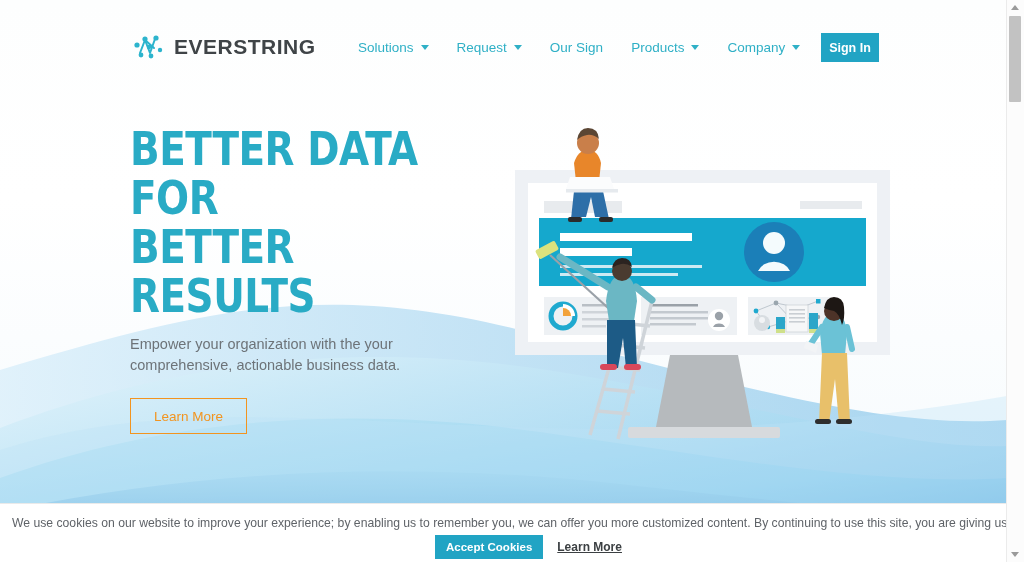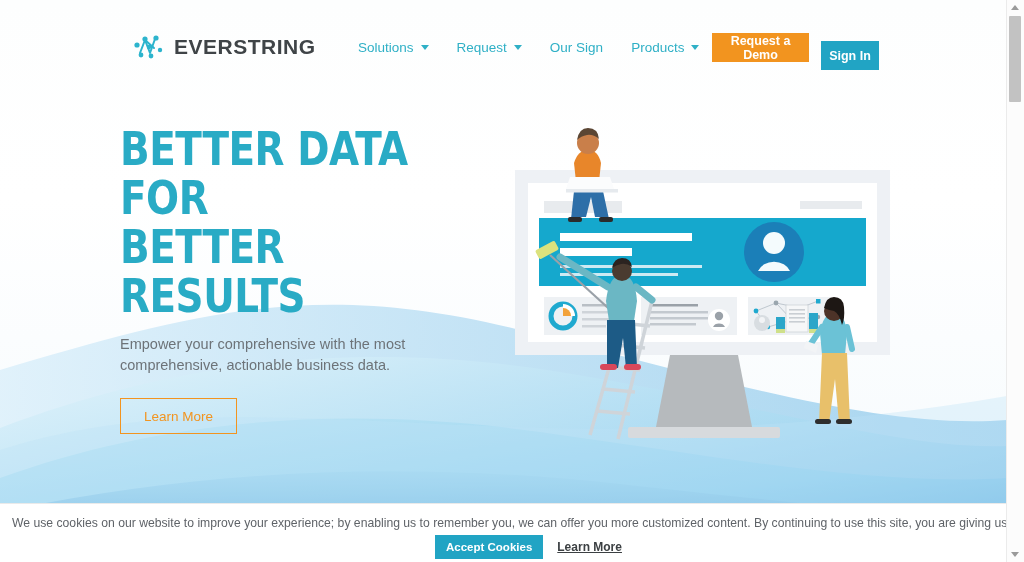--- a/index.html
+++ b/index.html
@@ -69,25 +69,24 @@
     font-family: "Liberation Sans", sans-serif;
   }
   .btn-signin {
     position: absolute; left: 821px; top: 33px;
     width: 58px; height: 29px;
     background: #21a4c4; color: #ffffff;
     font-size: 12.5px; font-weight: bold;
     display: flex; align-items: center; justify-content: center;
     cursor: pointer; border: none;
     font-family: "Liberation Sans", sans-serif;
-    margin-top: 8px;
-  }
-
-  
-  .hero-copy { position: absolute; left: 120px; top: 124px; width: 330px; z-index: 20; }
+  }
+
+  
+  .hero-copy { position: absolute; left: 130px; top: 124px; width: 330px; z-index: 20; }
   .hero-title {
     font-family: "Liberation Sans Narrow", "DejaVu Sans Condensed", "Liberation Sans", sans-serif;
     font-size: 47px; line-height: 49px; font-weight: bold;
     color: #29abc5; letter-spacing: -0.5px;
     transform: scaleX(0.92); transform-origin: left top;
     white-space: pre-line;
     margin: 0;
   }
   .hero-sub {
     margin-top: 14px;
@@ -340,28 +339,27 @@
         <div class="nav-item">
           <span>Products</span>
           <i class="caret"></i>
         </div>
         <div class="nav-item">
           <span>Company</span>
           <i class="caret"></i>
         </div>
       </div>
 
-      <button class="btn-demo">Request a Demo</button>
       <button class="btn-signin">Sign In</button>
     </div>
 
     <div class="hero-copy">
       <h1 class="hero-title">BETTER DATA FOR
 BETTER RESULTS</h1>
-      <p class="hero-sub">Empower your comprehensive with the most
+      <p class="hero-sub">Empower your organization with the your
 comprehensive, actionable business data.</p>
       <button class="btn-learn">Learn More</button>
     </div>
 
     <div class="cookie">
       <div class="cookie-text">We use cookies on our website to improve your experience; by enabling us to remember you, we can offer you more customized content. By continuing to use this site, you are giving us your consent to do this.</div>
       <div class="cookie-actions">
         <button class="btn-accept">Accept Cookies</button>
         <a class="cookie-link">Learn More</a>
       </div>

